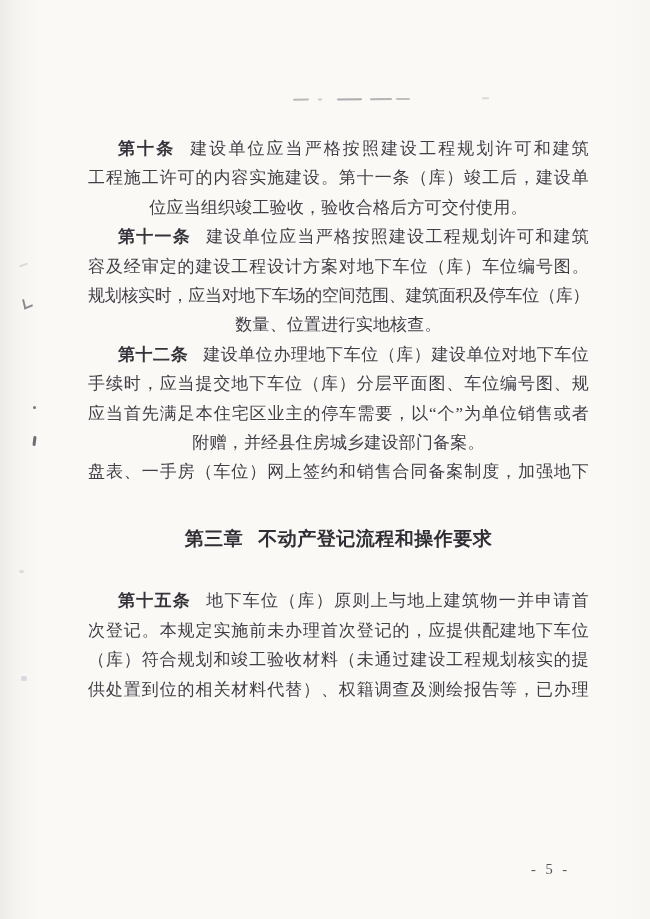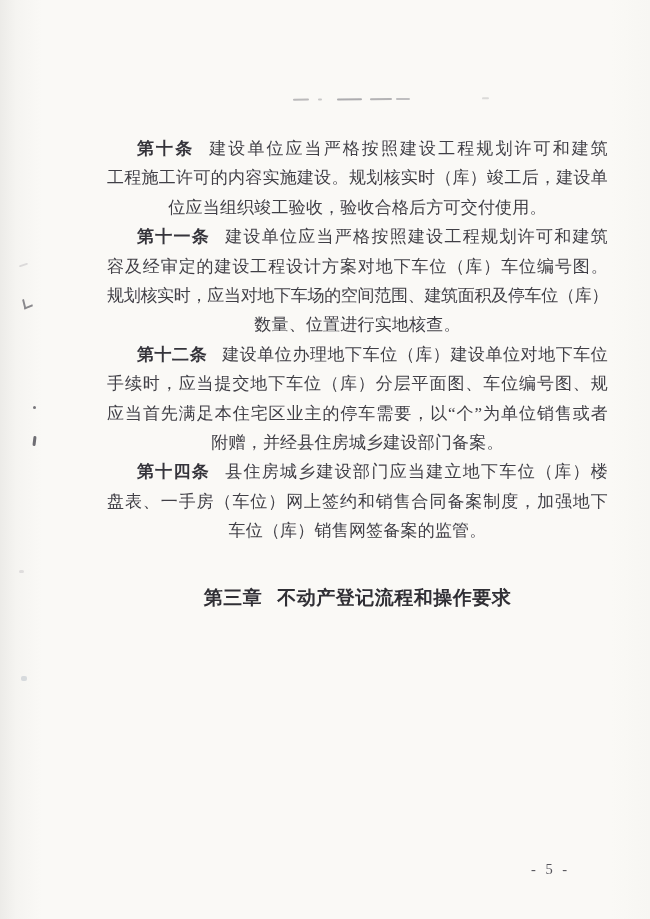--- a/index.html
+++ b/index.html
@@ -17,21 +17,21 @@
     background:
       linear-gradient(90deg, #ecebe8 0px, #f5f4f1 16px, #faf9f6 42px, #faf9f6 94%, #f7f6f3 100%);
     font-family: "Liberation Serif", "DejaVu Serif", serif;
     color: #403f46;
     overflow: hidden;
   }
 
   
   .doc-body {
     position: absolute;
-    left: 107px;
+    left: 88px;
     top: 134px;
     width: 501px;
     font-size: 17px;
     line-height: 29.4px;
     letter-spacing: 0.2px;
   }
   .ln {
     white-space: nowrap;
     text-align: center;
   }
@@ -130,21 +130,21 @@
   <span class="speck sp2"></span>
   <span class="speck sp3"></span>
   <span class="speck sp4"></span>
   <span class="speck sp5"></span>
   <span class="speck sp6"></span>
 
   <div class="doc-body">
 
     <section>
       <div class="ln first jl"><span class="term">第十条</span><span>建设单位应当严格按照建设工程规划许可和建筑</span></div>
-      <div class="ln jl">工程施工许可的内容实施建设。规划核实时（库）竣工后，建设单</div>
+      <div class="ln jl">工程施工许可的内容实施建设。第十一条（库）竣工后，建设单</div>
       <div class="ln">位应当组织竣工验收，验收合格后方可交付使用。</div>
     </section>
 
     <section>
       <div class="ln first jl"><span class="term">第十一条</span><span>建设单位应当严格按照建设工程规划许可和建筑</span></div>
       <div class="ln jl">容及经审定的建设工程设计方案对地下车位（库）车位编号图。</div>
       <div class="ln jl tight">规划核实时，应当对地下车场的空间范围、建筑面积及停车位（库）</div>
       <div class="ln">数量、位置进行实地核查。</div>
     </section>
 
@@ -152,25 +152,29 @@
       <div class="ln first jl"><span class="term">第十二条</span><span>建设单位办理地下车位（库）建设单位对地下车位</span></div>
       <div class="ln jl">手续时，应当提交地下车位（库）分层平面图、车位编号图、规</div>
     </section>
 
     <section>
       <div class="ln jl">应当首先满足本住宅区业主的停车需要，以“个”为单位销售或者</div>
       <div class="ln">附赠，并经县住房城乡建设部门备案。</div>
     </section>
 
     <section>
-      <div class="ln first jl"><span class="term">第十四条</span><span>县住房城乡建设部门应当建立地下车位（库）楼</span></div>
       <div class="ln jl">盘表、一手房（车位）网上签约和销售合同备案制度，加强地下</div>
-      <div class="ln">车位（库）销售网签备案的监管。</div>
     </section>
 
     <h2 class="chapter"><span>第三章</span><span class="chapter-title">不动产登记流程和操作要求</span></h2>
 
+    <section class="article-15">
+      <div class="ln first jl"><span class="term">第十五条</span><span>地下车位（库）原则上与地上建筑物一并申请首</span></div>
+      <div class="ln jl">次登记。本规定实施前未办理首次登记的，应提供配建地下车位</div>
+      <div class="ln jl">（库）符合规划和竣工验收材料（未通过建设工程规划核实的提</div>
+      <div class="ln jl">供处置到位的相关材料代替）、权籍调查及测绘报告等，已办理</div>
+    </section>
 
   </div>
 
   <div class="pageno">- 5 -</div>
 
 </div>
 
 </body></html>

